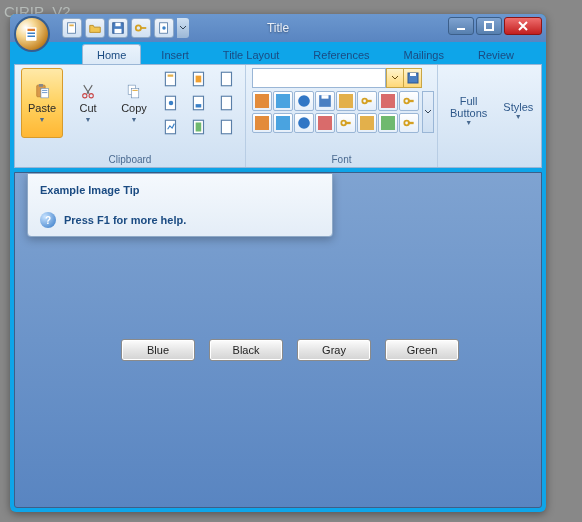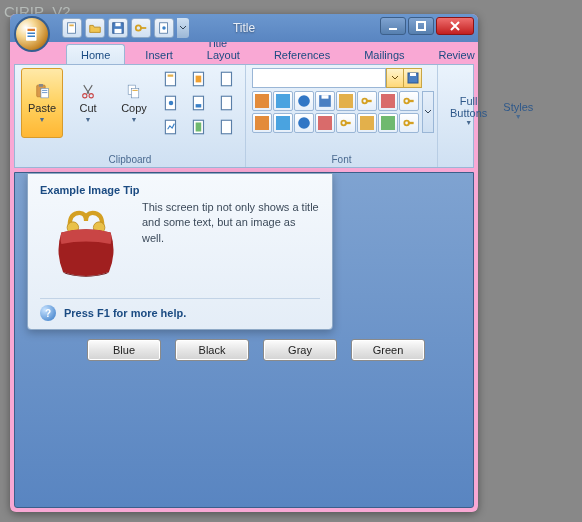--- a/index.html
+++ b/index.html
@@ -1,31 +1,31 @@
 <!DOCTYPE html>
 <html><head>
 <meta charset="utf-8">
 <style>
 * { box-sizing: border-box; margin: 0; padding: 0; font-family: "Segoe UI", Tahoma, sans-serif; font-size: 11px; }
 body { background: #888; width: 582px; height: 522px; position: relative; overflow: hidden; }
 .backdrop-label { position:absolute; top:3px; left:4px; color:#b8bebb; font-size:15px; }
-.window { position:absolute; top:14px; left:10px; width:468px; height:498px; background:#f9a8d4; border-radius:6px; box-shadow:0 2px 8px rgba(0,0,0,.4); }
+.window { position:absolute; top:14px; left:10px; width:536px; height:498px; background:#0ea5e9; border-radius:6px; box-shadow:0 2px 8px rgba(0,0,0,.4); }
 .titlebar { height:28px; display:flex; align-items:center; padding:0 4px; background:linear-gradient(#6b97cf,#5985c1); border-radius:6px 6px 0 0; position:relative; }
 .orb { width:36px; height:36px; border-radius:50%; background:radial-gradient(circle at 30% 30%,#fff,#f6d893 30%,#c98a2c 70%,#6d4b18); border:2px solid #355e91; position:absolute; top:2px; left:4px; display:flex; align-items:center; justify-content:center; }
 .orb svg { width:18px; height:18px; }
 .qat { display:flex; gap:3px; margin-left:48px; align-items:center; }
 .qat-btn { width:20px; height:20px; background:linear-gradient(#eef3fa,#cfe0f2); border:1px solid #8ea9c7; border-radius:3px; display:flex; align-items:center; justify-content:center; cursor:pointer; }
 .qat-btn svg { width:14px; height:14px; }
 .qat-drop { width:12px; height:20px; background:linear-gradient(#cfe0f2,#9bb7d6); border-radius:0 3px 3px 0; display:flex; align-items:center; justify-content:center; cursor:pointer; }
 .title-text { position:absolute; left:50%; transform:translateX(-50%); color:#e9eff8; font-size:12px; text-shadow:0 1px 2px rgba(0,0,0,.4); }
 .win-btns { position:absolute; right:4px; top:3px; display:flex; gap:2px; }
 .win-btn { width:26px; height:18px; border-radius:3px; display:flex; align-items:center; justify-content:center; cursor:pointer; background:linear-gradient(#7fa3d1,#567faf); border:1px solid #3c5f8a; }
 .win-btn.close { width:38px; background:linear-gradient(#ef6e6e,#c21f1f); border:1px solid #8c1515; }
 .win-btn svg { width:12px; height:12px; }
-.ribbon-tabs { height:22px; display:flex; align-items:flex-end; padding-left:56px; gap:6px; }
+.ribbon-tabs { height:22px; display:flex; align-items:flex-end; padding-left:72px; gap:6px; }
 .rtab { padding:4px 14px 3px; color:#1b4b82; cursor:pointer; border-radius:3px 3px 0 0; }
 .rtab.active { background:linear-gradient(#eaf3fc,#dce9f7); border:1px solid #9ab6d6; border-bottom:none; }
 .ribbon { background:linear-gradient(#eaf3fc,#cfe0f2); border:1px solid #9ab6d6; margin:0 4px; height:104px; display:flex; }
 .rgroup { border-right:1px solid #b8cde4; padding:3px 6px 2px; display:flex; flex-direction:column; position:relative; }
 .rgroup-body { flex:1; display:flex; gap:4px; align-items:flex-start; }
 .rgroup-label { text-align:center; color:#4a6a90; font-size:10px; padding-top:1px; }
 .bigbtn { width:42px; height:70px; border:1px solid transparent; border-radius:3px; display:flex; flex-direction:column; align-items:center; justify-content:center; cursor:pointer; gap:2px; padding:14px; }
 .bigbtn.active { background:linear-gradient(#ffe9a8,#ffd261 50%,#ffb733); border:1px solid #d79b2c; }
 .bigbtn svg { width:28px; height:28px; }
 .bigbtn .lbl { font-size:11px; color:#2a2a2a; }
@@ -39,21 +39,21 @@
 .combo .cbtn { width:18px; height:20px; background:linear-gradient(#fff4cc,#ffd878); border:1px solid #c8a545; display:flex; align-items:center; justify-content:center; cursor:pointer; }
 .gallery { display:flex; gap:1px; flex-wrap:wrap; width:168px; }
 .gal { width:20px; height:20px; border:1px solid #9ab6d6; background:linear-gradient(#fff,#e6effa); border-radius:2px; display:flex; align-items:center; justify-content:center; cursor:pointer; }
 .gal svg { width:14px; height:14px; }
 .tiny-drop { width:12px; height:42px; background:linear-gradient(#e6effa,#cfe0f2); border:1px solid #9ab6d6; display:flex; align-items:center; justify-content:center; cursor:pointer; }
 .side-labels { display:flex; flex-direction:column; gap:8px; align-items:center; justify-content:center; padding:0 6px; }
 .side-lbl { color:#2e588a; cursor:pointer; text-align:center; }
 .side-lbl .drop { font-size:7px; color:#4a6a90; display:block; }
 .client { position:absolute; top:158px; left:4px; right:4px; bottom:4px; background:linear-gradient(#7fa3d1,#5985c1); border:1px solid #3c5f8a; border-radius:0 0 3px 3px; }
 .tooltip { position:absolute; top:0px; left:12px; width:306px; background:linear-gradient(#f5f9fd,#e4edf7); border:1px solid #8ea9c7; border-radius:0 0 4px 4px; padding:10px 12px 8px; box-shadow:0 3px 8px rgba(0,0,0,.25); }
-.tooltip h4 { color:#1b4b82; font-weight:bold; font-size:11px; margin-bottom:4px; }
+.tooltip h4 { color:#1b4b82; font-weight:bold; font-size:11px; margin-bottom:10px; }
 .tip-body { display:flex; gap:10px; padding-bottom:10px; border-bottom:1px solid #c2d3e6; }
 .tip-img { width:92px; height:88px; display:flex; align-items:center; justify-content:center; }
 .tip-img svg { width:82px; height:82px; }
 .tip-text { flex:1; color:#3c4a5a; line-height:1.4; }
 .tip-help { display:flex; align-items:center; gap:8px; padding-top:6px; }
 .tip-help .hicon { width:16px; height:16px; border-radius:50%; background:radial-gradient(circle at 30% 30%,#c6e2ff,#3176c5); display:flex; align-items:center; justify-content:center; color:#fff; font-weight:bold; font-size:10px; }
 .tip-help span.txt { color:#1b4b82; font-weight:bold; }
 .btnrow { position:absolute; top:166px; left:0; right:0; display:flex; gap:14px; justify-content:center;padding-left:24px; }
 .pushbtn { width:74px; height:22px; background:linear-gradient(#fdfdfd,#e6e6e6 50%,#d3d3d3); border:1px solid #8a8a8a; border-radius:3px; cursor:pointer; color:#222; box-shadow:inset 0 0 0 1px #fff; }
 </style>
@@ -357,33 +357,20 @@
           <div class="side-lbl"><span>Styles</span><span class="drop">▼</span></div>
         </div>
       </div>
       <div class="rgroup-label">&nbsp;</div>
     </div>
   </div>
 
   <div class="client">
     <div class="tooltip">
       <h4>Example Image Tip</h4>
-      <div class="tip-body">
-        <div class="tip-img">
-          <svg viewBox="0 0 100 100">
-            <path d="M30 28 Q30 12 42 12 Q50 12 50 22 Q50 12 58 12 Q70 12 70 28" fill="none" stroke="#d4a022" stroke-width="5" stroke-linecap="round"></path>
-            <circle cx="34" cy="30" r="7" fill="#e9c14a" stroke="#b8891f" stroke-width="1"></circle>
-            <circle cx="66" cy="30" r="7" fill="#e9c14a" stroke="#b8891f" stroke-width="1"></circle>
-            <path d="M20 36 Q50 28 80 36 Q88 60 78 84 Q50 94 22 84 Q12 60 20 36 Z" fill="#a01f1f"></path>
-            <path d="M20 36 Q50 28 80 36 Q82 44 80 50 Q50 44 20 50 Q18 44 20 36 Z" fill="#c94545"></path>
-            <path d="M22 84 Q50 94 78 84 Q76 88 50 90 Q24 88 22 84 Z" fill="#6a1212"></path>
-          </svg>
-        </div>
-        <div class="tip-text">This screen tip not only shows a title and some text, but an image as well.</div>
-      </div>
       <div class="tip-help">
         <div class="hicon">?</div>
         <span class="txt">Press F1 for more help.</span>
       </div>
     </div>
 
     <div class="btnrow">
       <button class="pushbtn">Blue</button>
       <button class="pushbtn">Black</button>
       <button class="pushbtn">Gray</button>

